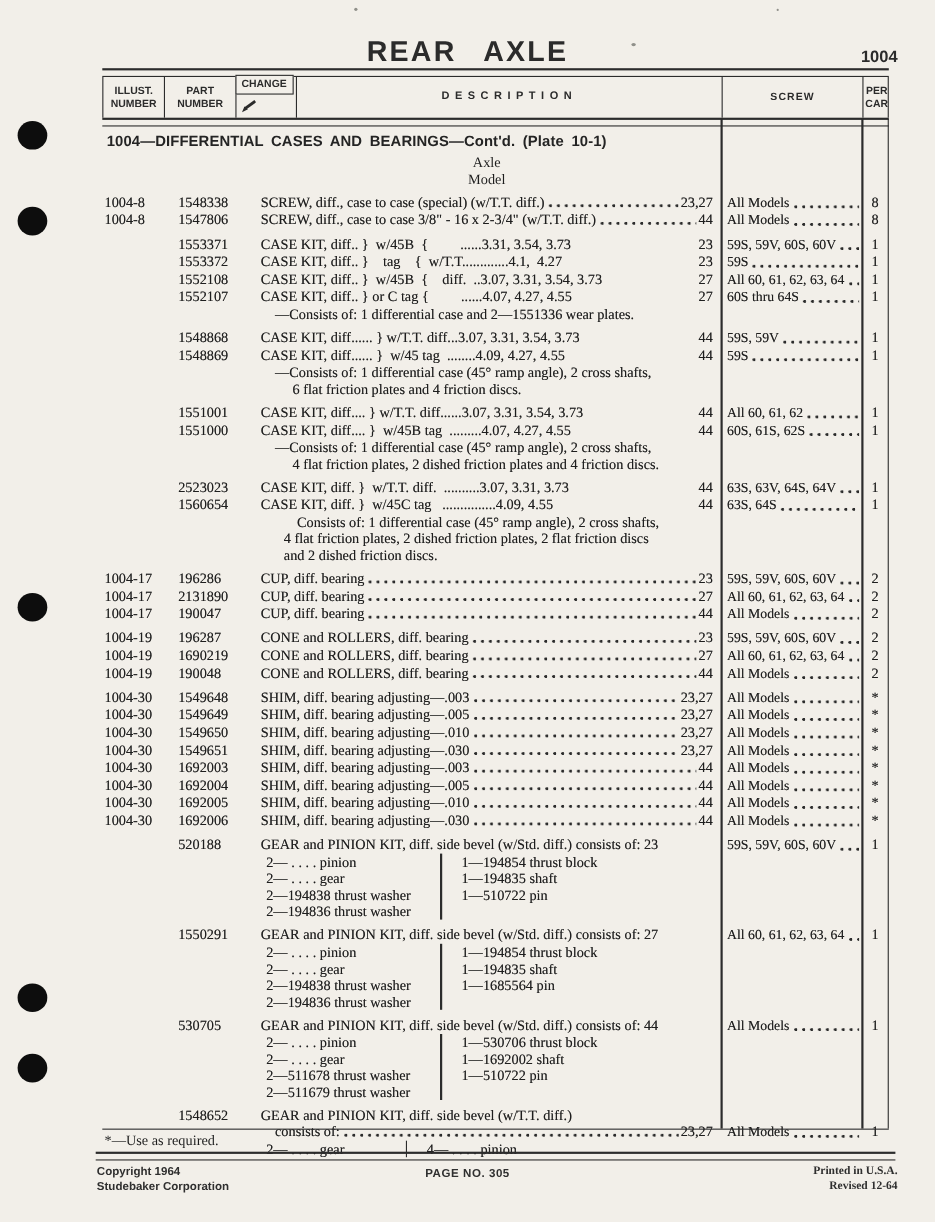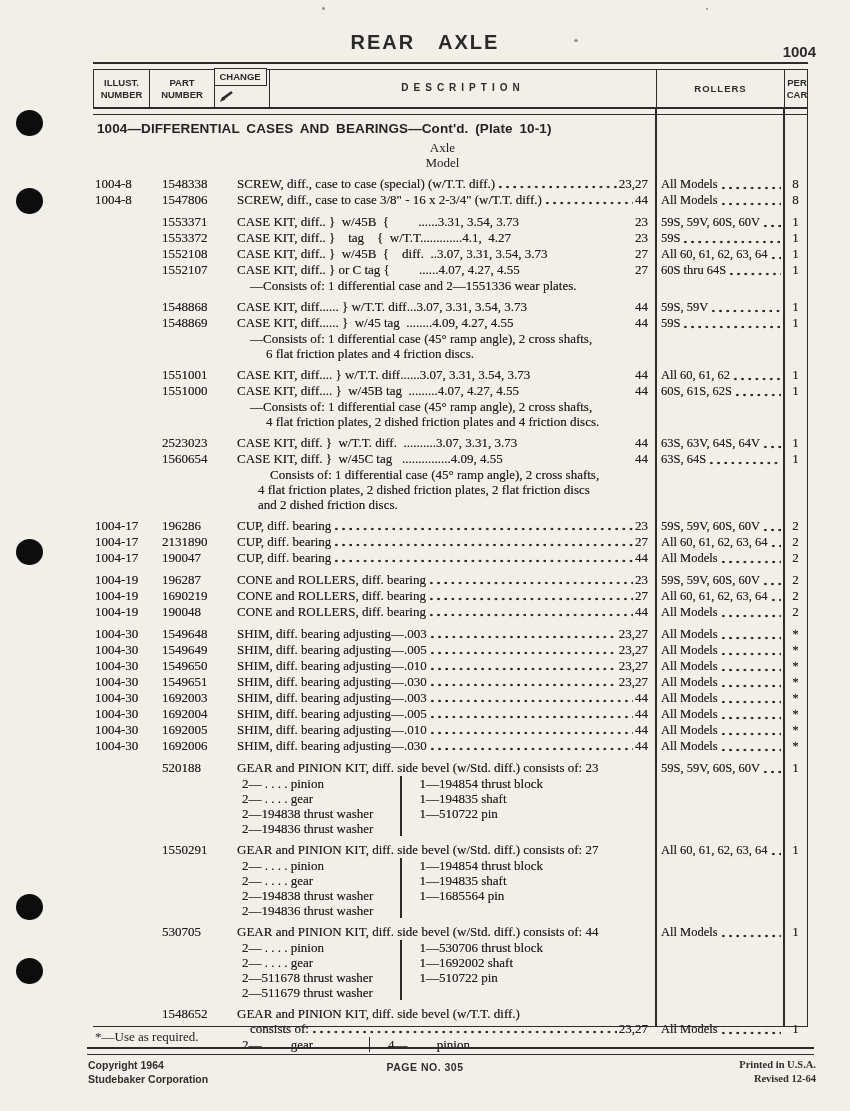--- a/index.html
+++ b/index.html
@@ -5,21 +5,21 @@
   html,body{margin:0;padding:0;width:850px;height:1111px;overflow:hidden;}
   body{background:#f2efe9;font-family:"Liberation Serif",serif;color:#1e1e1e;position:relative;}
   #sheet{position:absolute;inset:0;}
 
   
   .punch{position:absolute;left:16px;width:27px;height:26px;border-radius:50%;background:#0d0d0d;}
   .speck{position:absolute;background:#90908a;border-radius:50%;}
 
   
   .masthead-title{position:absolute;left:0;right:0;top:31px;text-align:center;
-    font-family:"Liberation Sans",sans-serif;font-weight:bold;font-size:20px;color:#2b2b2b;
+    font-family:"Liberation Sans",sans-serif;font-weight:bold;font-size:26px;color:#2b2b2b;
     letter-spacing:2px;word-spacing:16px;}
   .page-number{position:absolute;right:34px;top:43px;font-family:"Liberation Sans",sans-serif;
     font-weight:bold;font-size:15px;color:#2b2b2b;}
 
   
   #table-header{position:absolute;left:93px;top:62px;width:715px;}
   .rule-dbl{height:5px;border-top:2px solid #2c2c2c;border-bottom:1.5px solid #2c2c2c;}
   .hrow{display:grid;grid-template-columns:55px 65px 55px 387px 128px 25px;height:37px;
     border-left:1.5px solid #2c2c2c;border-right:1.5px solid #2c2c2c;}
   .hcell{border-left:1.5px solid #2c2c2c;display:flex;flex-direction:column;justify-content:center;
@@ -109,21 +109,21 @@
       <div class="hcell change-cell">
         <div class="change-box">CHANGE</div>
         <span class="change-pencil">
           <svg width="15" height="13" viewBox="0 0 15 13">
             <path d="M1 12 L3.2 6.8 L6.4 9.4 Z" fill="#2b2b2b"></path>
             <line x1="4" y1="8.6" x2="13" y2="2" stroke="#2b2b2b" stroke-width="2.6"></line>
           </svg>
         </span>
       </div>
       <div class="hcell desc-h">DESCRIPTION</div>
-      <div class="hcell models-h">ROLLERS</div>
+      <div class="hcell models-h">SCREW</div>
       <div class="hcell">
         <div>PER</div>
         <div>CAR</div>
       </div>
     </div>
     <div class="rule-dbl"></div>
   </div>
 
   <div id="tbody">
     <div class="vline" style="left:562px"></div>

